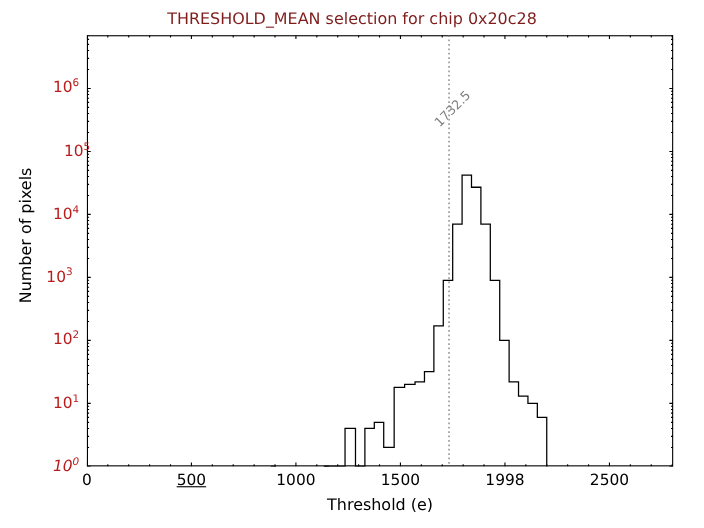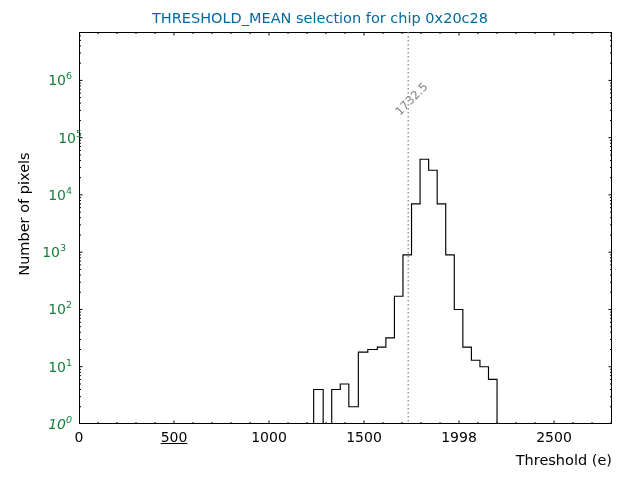--- a/index.html
+++ b/index.html
@@ -15,21 +15,21 @@
     font-family: "DejaVu Sans", sans-serif;
     overflow: hidden;
   }
   #plot-title {
     position: absolute;
     left: 0;
     top: 10px;
     width: 640px;
     text-align: center;
     font-size: 14.5px;
-    color: #0369a1;
+    color: #7f1d1d;
     letter-spacing: 0px;
   }
   
   #axes-frame {
     position: absolute;
     left: 79px;
     top: 32px;
     width: 533px;
     height: 392px;
     border: 1.1px solid #000000;
@@ -53,36 +53,36 @@
     font-size: 14.5px;
     color: #000000;
     transform: rotate(-90deg);
   }
   
   #xlabel {
     position: absolute;
     left: 79px;
     top: 452px;
     width: 533px;
-    text-align: right;
+    text-align: center;
     font-size: 14.5px;
     color: #000000;
   }
   .xtick-label {
     position: absolute;
     top: 429px;
     font-size: 14px;
     color: #000000;
     transform: translateX(-50%);
     white-space: nowrap;
   }
   .ytick-label {
     position: absolute;
     font-size: 14px;
-    color: #15803d;
+    color: #b91c1c;
     transform: translateY(-50%);
     white-space: nowrap;
     text-align: right;
   }
   .ytick-label sup {
     font-size: 9.5px;
     vertical-align: super;
     line-height: 0;
   }
   #vline-annotation {

